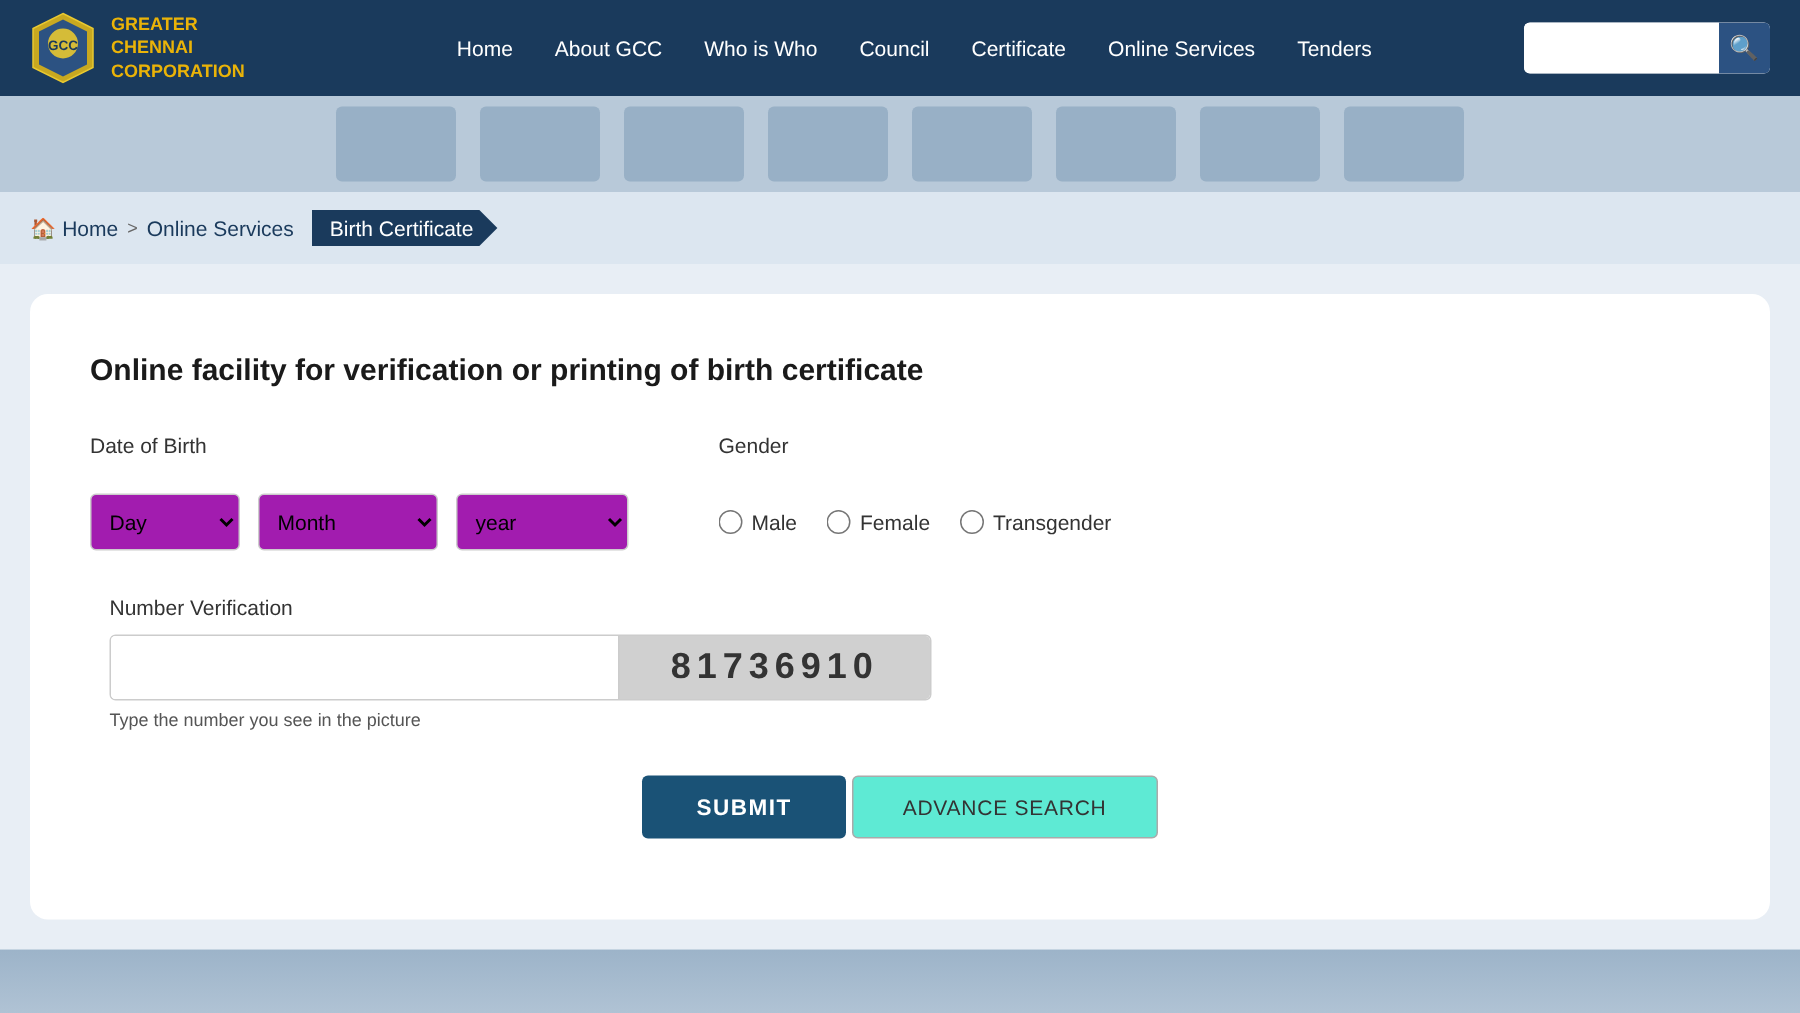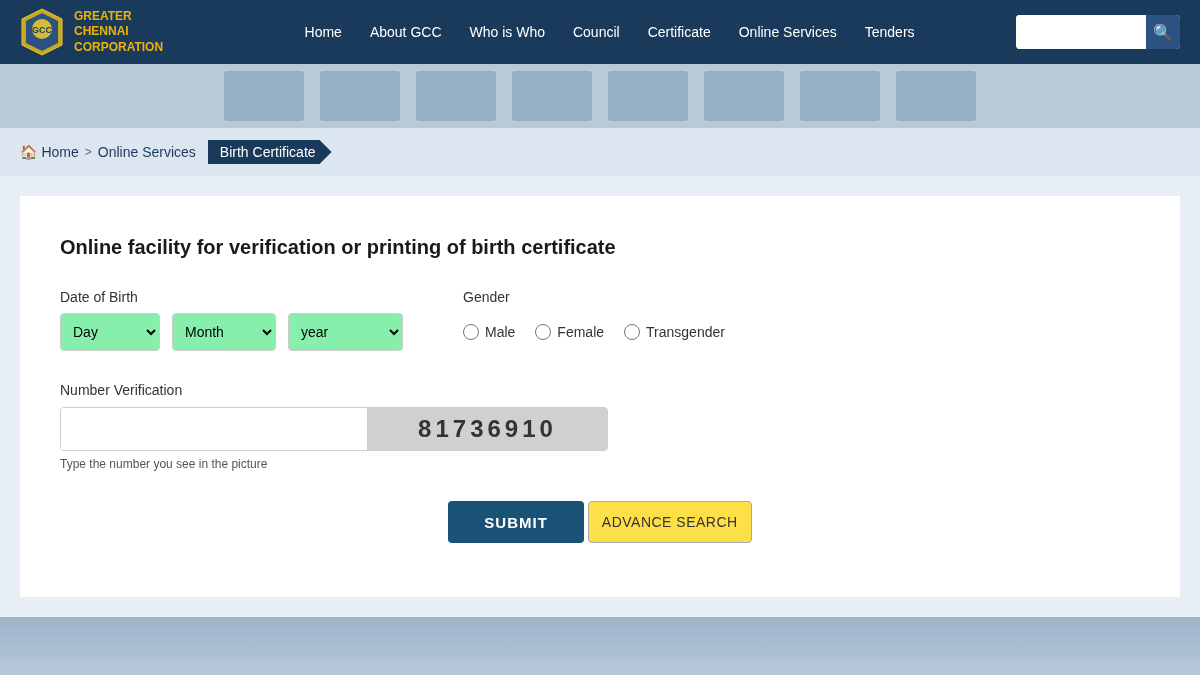--- a/index.html
+++ b/index.html
@@ -133,64 +133,64 @@
       font-weight: 500;
     }
 
     
     .main-content {
       padding: 20px;
       background: #e8eef5;
     }
     .form-card {
       background: white;
-      border-radius: 0;
+      border-radius: 12px;
       padding: 40px 40px 30px 40px;
       max-width: 1160px;
       margin: 0 auto;
     }
     .form-title {
       font-size: 20px;
       font-weight: bold;
       color: #1a1a1a;
       margin-bottom: 30px;
     }
     .form-row {
       display: flex;
       align-items: flex-start;
       gap: 60px;
       margin-bottom: 30px;
     }
     .form-group {
       display: flex;
       flex-direction: column;
-      gap: 8px;
+      gap: 24px;
     }
     .form-label {
       font-size: 14px;
       color: #333;
       font-weight: 500;
     }
     .dob-selects {
       display: flex;
       gap: 12px;
       align-items: center;
     }
     .dob-selects select {
       height: 38px;
       border: 1px solid #ccc;
       border-radius: 4px;
       padding: 0 8px;
       font-size: 14px;
-      background: #86efac;
+      background: #a21caf;
       cursor: pointer;
       outline: none;
     }
     .dob-selects select:first-child { width: 100px; }
-    .dob-selects select:nth-child(2) { width: 104px; }
+    .dob-selects select:nth-child(2) { width: 120px; }
     .dob-selects select:last-child { width: 115px; }
 
     .gender-options {
       display: flex;
       align-items: center;
       gap: 20px;
       height: 38px;
     }
     .gender-option {
       display: flex;
@@ -202,41 +202,42 @@
     }
     .gender-option input[type="radio"] {
       cursor: pointer;
       width: 16px;
       height: 16px;
     }
 
     
     .verification-section {
       margin-bottom: 30px;
+      margin-left: 13px;
     }
     .verification-inputs {
       display: flex;
       align-items: stretch;
       width: 548px;
       border: 1px solid #ccc;
       border-radius: 4px;
       overflow: hidden;
       margin-top: 8px;
     }
     .verification-text-input {
       flex: 1;
       border: none;
       outline: none;
       padding: 0 12px;
       font-size: 14px;
       height: 42px;
     }
     .captcha-display {
       background: #d0d0d0;
-      width: 240px;
+      width: 208px;
       display: flex;
       align-items: center;
       justify-content: center;
       font-size: 24px;
       font-weight: bold;
       color: #333;
       letter-spacing: 4px;
       height: 42px;
       border-left: 1px solid #ccc;
     }
@@ -258,24 +259,24 @@
       color: white;
       border: none;
       padding: 12px 36px;
       font-size: 15px;
       font-weight: bold;
       border-radius: 4px;
       cursor: pointer;
       letter-spacing: 1px;
     }
     .btn-advance {
-      background: #fde047;
+      background: #5eead4;
       color: #333;
       border: 1px solid #aaa;
-      padding: 12px 13px;
+      padding: 12px 33px;
       font-size: 14px;
       border-radius: 4px;
       cursor: pointer;
       letter-spacing: 0.5px;
     }
 
     
     .note-text {
       font-size: 12px;
       color: #555;

